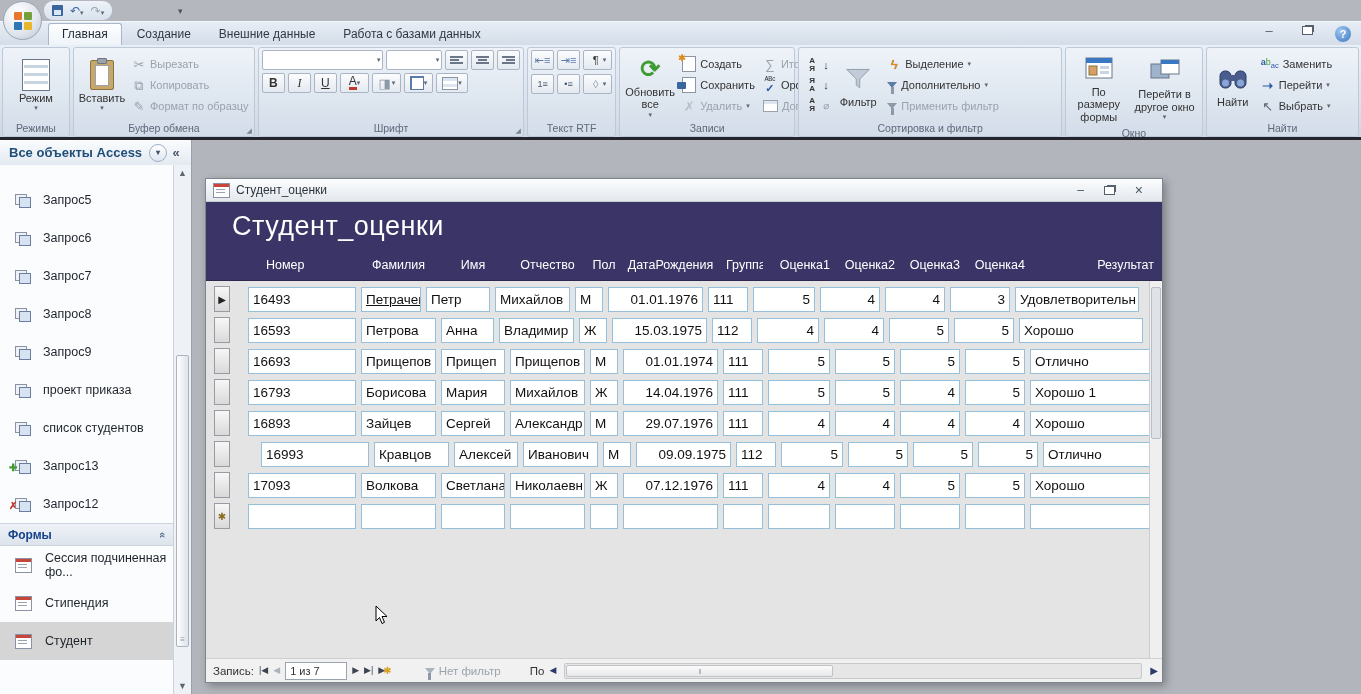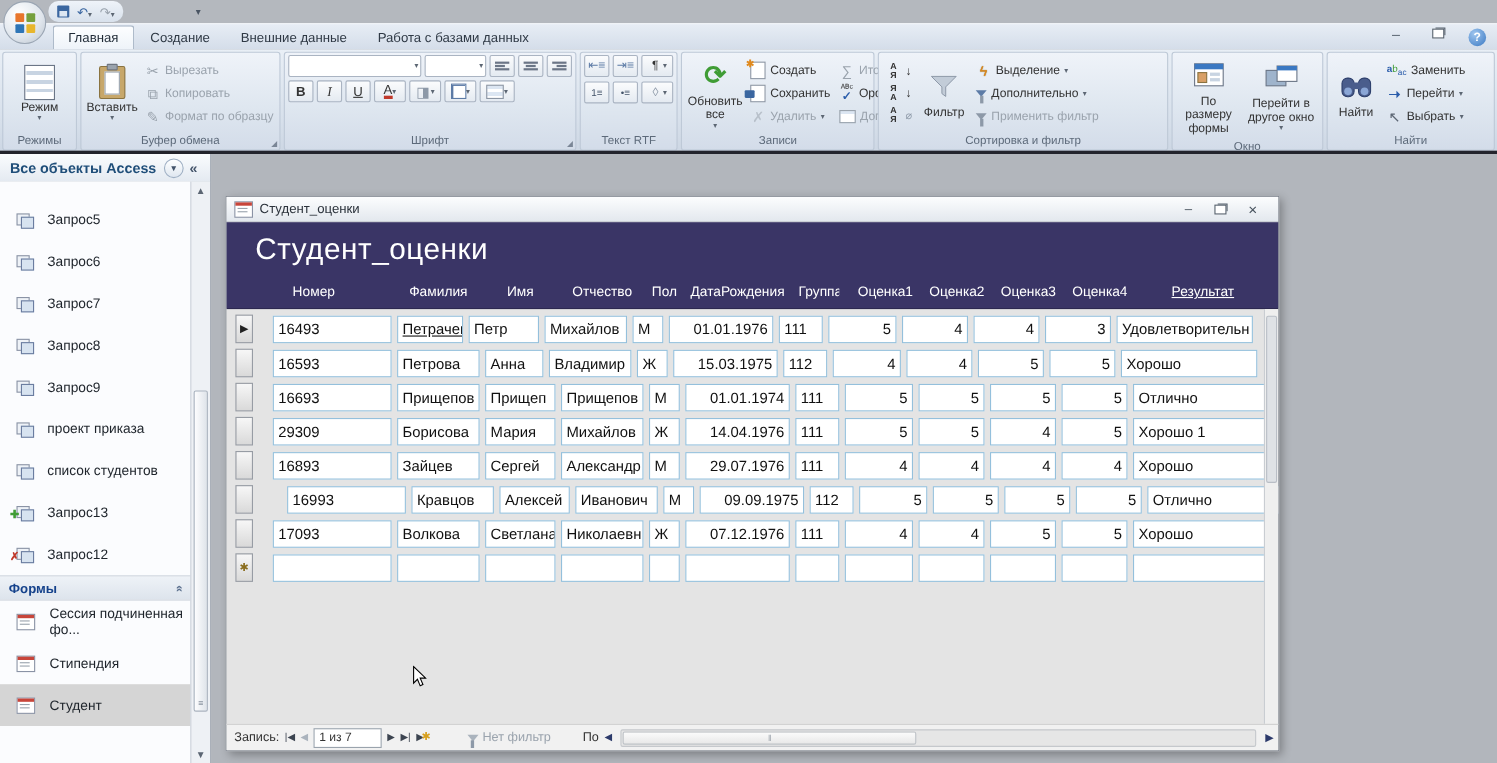--- a/index.html
+++ b/index.html
@@ -536,21 +536,21 @@
           <span class="hcell" style="width: 75px; text-align: center;">Фамилия</span>
           <span class="hcell" style="width: 64px; text-align: center;">Имя</span>
           <span class="hcell" style="width: 75px; text-align: center;">Отчество</span>
           <span class="hcell" style="width: 28px; text-align: center;">Пол</span>
           <span class="hcell" style="width: 95px; text-align: center;">ДатаРождения</span>
           <span class="hcell" style="width: 40px; text-align: left; padding-left: 3px;">Группа</span>
           <span class="hcell" style="width: 62px; text-align: right;">Оценка1</span>
           <span class="hcell" style="width: 60px; text-align: right;">Оценка2</span>
           <span class="hcell" style="width: 60px; text-align: right;">Оценка3</span>
           <span class="hcell" style="width: 60px; text-align: right;">Оценка4</span>
-          <span class="hcell" style="width: 124px; text-align: center; padding-left: 3px; text-decoration: underline;">Результат</span>
+          <span class="hcell" style="width: 124px; text-align: right; padding-left: 3px;">Результат</span>
         </div>
       <div class="fw-body">
         <div id="rows">
             <div class="rowline">
               <span class="selbox">▶</span>
               <span class="cell" style="width: 108px;">16493</span>
               <span class="cell" style="width: 60px; text-decoration: underline;">Петраченк</span>
               <span class="cell" style="width: 64px;">Петр</span>
               <span class="cell" style="width: 75px;">Михайлов</span>
               <span class="cell" style="width: 28px;">М</span>
@@ -587,21 +587,21 @@
               <span class="cell num" style="width: 95px;">01.01.1974</span>
               <span class="cell" style="width: 40px;">111</span>
               <span class="cell num" style="width: 62px;">5</span>
               <span class="cell num" style="width: 60px;">5</span>
               <span class="cell num" style="width: 60px;">5</span>
               <span class="cell num" style="width: 60px;">5</span>
               <span class="cell" style="width: 124px;">Отлично</span>
             </div>
             <div class="rowline">
               <span class="selbox"></span>
-              <span class="cell" style="width: 108px;">29309</span>
+              <span class="cell" style="width: 108px;">16793</span>
               <span class="cell" style="width: 75px;">Борисова</span>
               <span class="cell" style="width: 64px;">Мария</span>
               <span class="cell" style="width: 75px;">Михайлов</span>
               <span class="cell" style="width: 28px;">Ж</span>
               <span class="cell num" style="width: 95px;">14.04.1976</span>
               <span class="cell" style="width: 40px;">111</span>
               <span class="cell num" style="width: 62px;">5</span>
               <span class="cell num" style="width: 60px;">5</span>
               <span class="cell num" style="width: 60px;">4</span>
               <span class="cell num" style="width: 60px;">5</span>

